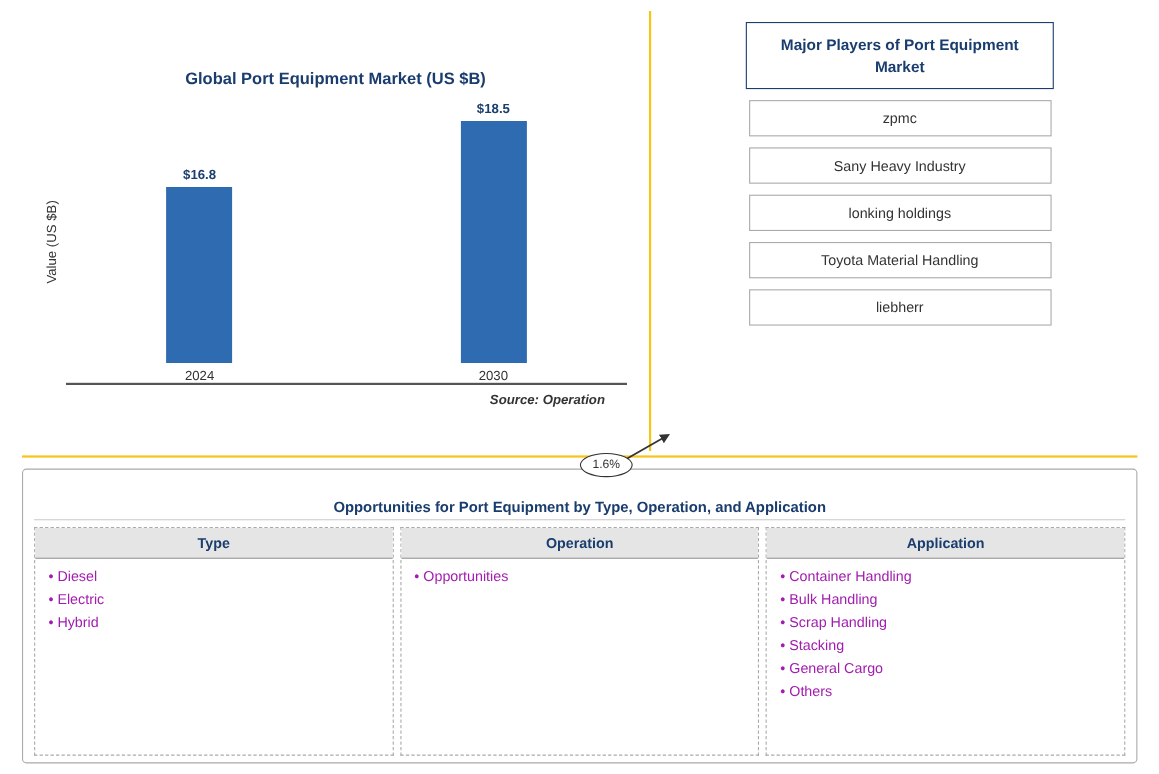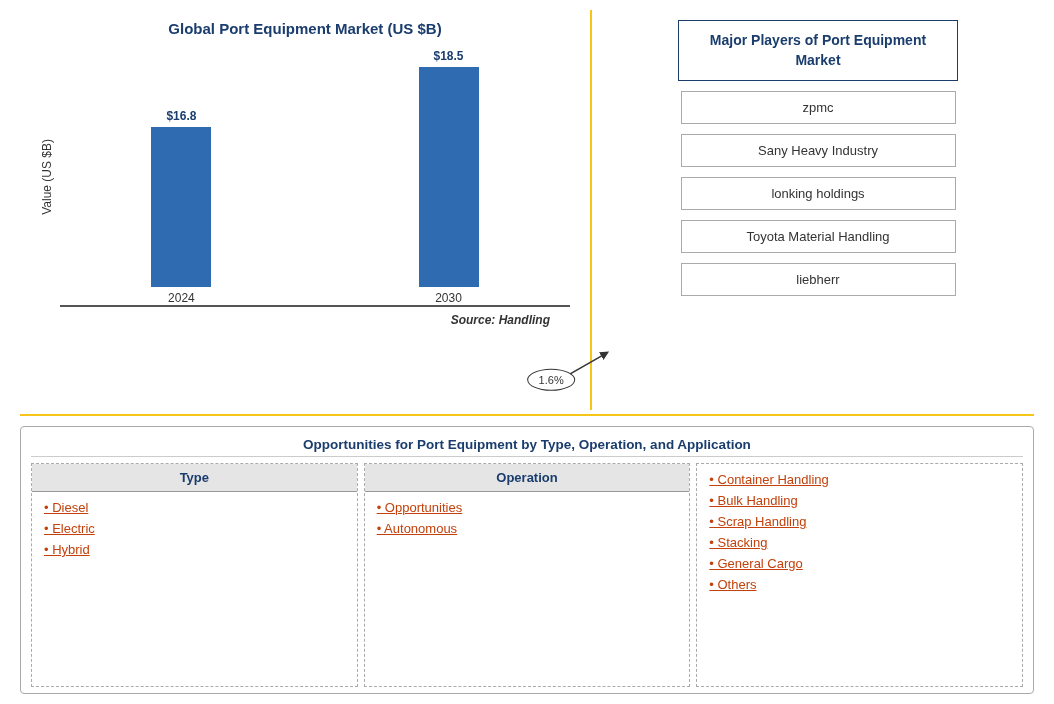--- a/index.html
+++ b/index.html
@@ -36,20 +36,21 @@
       padding: 10px 10px 10px 20px;
       position: relative;
     }
 
     .chart-title {
       font-size: 15px;
       font-weight: bold;
       color: #1a3d6e;
       text-align: center;
       margin-bottom: 10px;
+      margin-top: 43px;
     }
 
     .chart-wrapper {
       display: flex;
       flex-direction: row;
       align-items: flex-end;
       width: 100%;
       height: 260px;
       position: relative;
     }
@@ -203,20 +204,21 @@
       gap: 6px;
     }
 
     .opportunities-title {
       font-size: 13.5px;
       font-weight: bold;
       color: #1a3d6e;
       text-align: center;
       padding: 4px 0;
       border-bottom: 1px solid #ccc;
+      margin-top: 16px;
     }
 
     .opportunities-columns {
       display: flex;
       flex-direction: row;
       flex: 1;
       gap: 6px;
     }
 
     .opp-column {
@@ -238,22 +240,21 @@
 
     .opp-col-body {
       padding: 8px 12px;
       display: flex;
       flex-direction: column;
       gap: 6px;
     }
 
     .opp-item {
       font-size: 13px;
-      color: #c2410c;
-      text-decoration: underline;
+      color: #a21caf;
     }
   </style>
 </head>
 <body>
 
 <div class="main-container">
 
   <div class="top-section">
 
     <div class="chart-area">
@@ -290,21 +291,21 @@
               <div class="bar-value">$18.5</div>
               <div class="bar" style="height: 220px;"></div>
               <div class="bar-label">2030</div>
             </div>
 
           </div>
           <div class="x-axis-line"></div>
         </div>
       </div>
 
-      <div class="source-text">Source: Handling</div>
+      <div class="source-text">Source: Operation</div>
     </div>
 
     <div class="vertical-divider"></div>
 
     <div class="major-players-area">
       <div class="major-players-title-box">
         <div class="major-players-title">Major Players of Port Equipment Market</div>
       </div>
       <div class="player-box">zpmc</div>
       <div class="player-box">Sany Heavy Industry</div>
@@ -328,25 +329,25 @@
           <div class="opp-item">• Diesel</div>
           <div class="opp-item">• Electric</div>
           <div class="opp-item">• Hybrid</div>
         </div>
       </div>
 
       <div class="opp-column">
         <div class="opp-col-header">Operation</div>
         <div class="opp-col-body">
           <div class="opp-item">• Opportunities</div>
-          <div class="opp-item">• Autonomous</div>
         </div>
       </div>
 
       <div class="opp-column">
+        <div class="opp-col-header">Application</div>
         <div class="opp-col-body">
           <div class="opp-item">• Container Handling</div>
           <div class="opp-item">• Bulk Handling</div>
           <div class="opp-item">• Scrap Handling</div>
           <div class="opp-item">• Stacking</div>
           <div class="opp-item">• General Cargo</div>
           <div class="opp-item">• Others</div>
         </div>
       </div>
 

